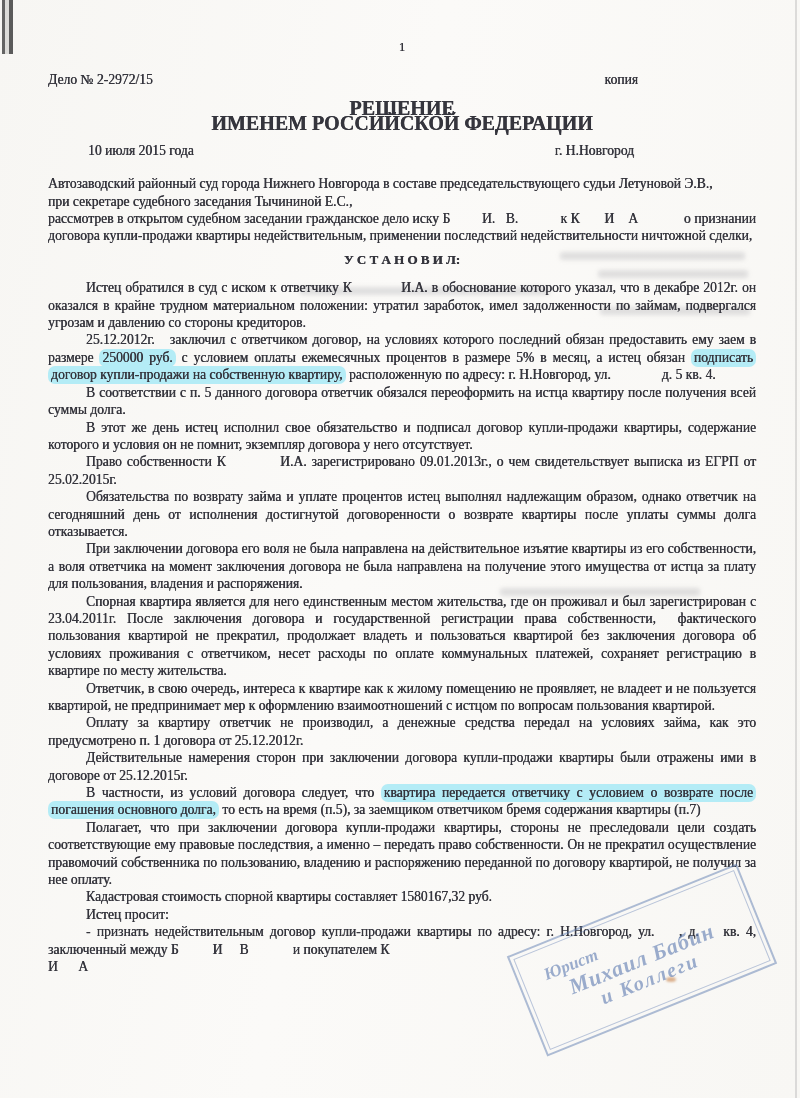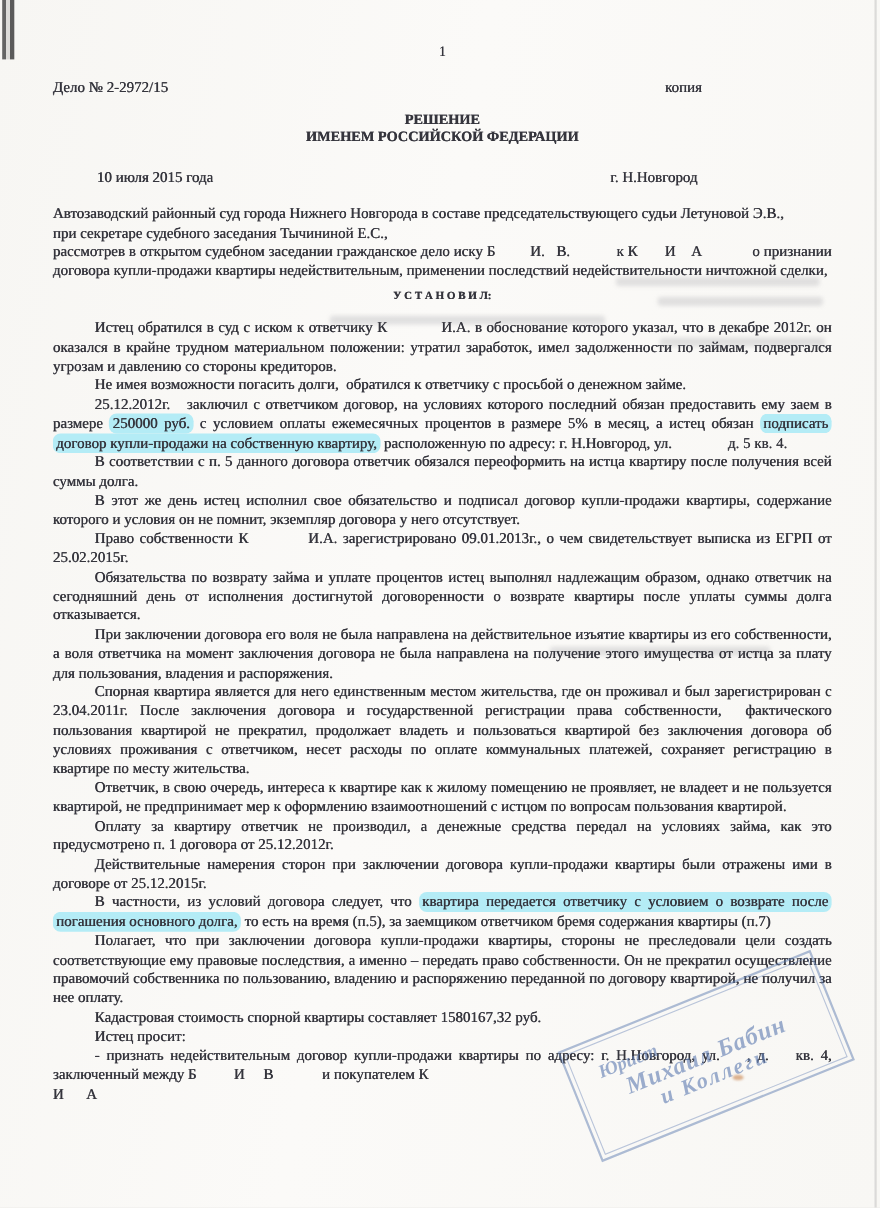--- a/index.html
+++ b/index.html
@@ -14,28 +14,28 @@
     color:#35353d;
   }
   .content{
     position:absolute;left:48px;top:38px;width:708px;
     font-size:13.6px;line-height:17.4px;
     text-shadow:0.35px 0 0 currentColor;
   }
   .pagenum{text-align:center;font-size:13px;margin-bottom:16px;}
   .caseline{display:flex;justify-content:space-between;margin-bottom:12px;}
   .caseline .copy{margin-right:118px;}
-  .titleblock{text-align:center;font-weight:700;font-size:13px;line-height:15.5px;}
-  .dateline{display:flex;justify-content:space-between;margin-top:20px;margin-bottom:16px;}
+  .titleblock{text-align:center;font-weight:700;font-size:20px;line-height:15.5px;}
+  .dateline{display:flex;justify-content:space-between;margin-top:10px;margin-bottom:16px;}
   .dateline .date{margin-left:40px;}
   .dateline .city{margin-right:122px;}
   p.para{margin:0;text-align:justify;}
   p.indent{text-indent:38px;}
   .heading{
-    text-align:center;font-weight:700;font-size:10px;
+    text-align:center;font-weight:700;font-size:13px;
     margin:6px 0 11px 0;
   }
   .intro{margin-bottom:6px;}
   .hl{
     background:#b4ecf6;
     border-radius:7px;
     padding:1px 3px 2px 3px;
     box-decoration-break:clone;
     margin-top:20px;
     -webkit-box-decoration-break:clone;
@@ -110,21 +110,20 @@
     <div class="intro">
         <p class="para"><span>Автозаводский районный суд города Нижнего Новгорода в составе председательствующего судьи Летуновой Э.В.,</span></p>
         <p class="para"><span>при секретаре судебного заседания Тычининой Е.С.,</span></p>
         <p class="para"><span>рассмотрев в открытом судебном заседании гражданское дело иску Б&nbsp;&nbsp;&nbsp;&nbsp;&nbsp;&nbsp;&nbsp;&nbsp; И.&nbsp;&nbsp; В.&nbsp;&nbsp;&nbsp;&nbsp;&nbsp;&nbsp;&nbsp;&nbsp;&nbsp;&nbsp;&nbsp; к К&nbsp;&nbsp;&nbsp;&nbsp;&nbsp;&nbsp; И&nbsp;&nbsp;&nbsp; А&nbsp;&nbsp;&nbsp;&nbsp;&nbsp;&nbsp;&nbsp;&nbsp;&nbsp;&nbsp;&nbsp;&nbsp; о признании договора купли-продажи квартиры недействительным, применении последствий недействительности ничтожной сделки,</span></p>
       </div>
 
     <div class="heading">У С Т А Н О В И Л:</div>
 
     <div>
         <p class="para indent"><span>Истец обратился в суд с иском к ответчику К&nbsp;&nbsp;&nbsp;&nbsp;&nbsp;&nbsp;&nbsp;&nbsp;&nbsp;&nbsp;&nbsp; И.А. в обоснование которого указал, что в декабре 2012г. он оказался в крайне трудном материальном положении: утратил заработок, имел задолженности по займам, подвергался угрозам и давлению со стороны кредиторов.</span></p>
-        <p class="para indent"><span>Не имея возможности погасить долги,&nbsp; обратился к ответчику с просьбой о денежном займе.</span></p>
         <p class="para indent"><span>25.12.2012г.&nbsp;&nbsp; заключил с ответчиком договор, на условиях которого последний обязан предоставить ему заем в размере </span><span class="hl">250000 руб.</span><span> с условием оплаты ежемесячных процентов в размере 5% в месяц, а истец обязан </span><span class="hl">подписать договор купли-продажи на собственную квартиру,</span><span> расположенную по адресу: г. Н.Новгород, ул.&nbsp;&nbsp;&nbsp;&nbsp;&nbsp;&nbsp;&nbsp;&nbsp;&nbsp;&nbsp;&nbsp;&nbsp;&nbsp;&nbsp; д. 5 кв. 4.</span></p>
         <p class="para indent"><span>В соответствии с п. 5 данного договора ответчик обязался переоформить на истца квартиру после получения всей суммы долга.</span></p>
         <p class="para indent"><span>В этот же день истец исполнил свое обязательство и подписал договор купли-продажи квартиры, содержание которого и условия он не помнит, экземпляр договора у него отсутствует.</span></p>
         <p class="para indent"><span>Право собственности К&nbsp;&nbsp;&nbsp;&nbsp;&nbsp;&nbsp;&nbsp;&nbsp;&nbsp;&nbsp; И.А. зарегистрировано 09.01.2013г., о чем свидетельствует выписка из ЕГРП от 25.02.2015г.</span></p>
         <p class="para indent"><span>Обязательства по возврату займа и уплате процентов истец выполнял надлежащим образом, однако ответчик на сегодняшний день от исполнения достигнутой договоренности о возврате квартиры после уплаты суммы долга отказывается.</span></p>
         <p class="para indent"><span>При заключении договора его воля не была направлена на действительное изъятие квартиры из его собственности, а воля ответчика на момент заключения договора не была направлена на получение этого имущества от истца за плату для пользования, владения и распоряжения.</span></p>
         <p class="para indent"><span>Спорная квартира является для него единственным местом жительства, где он проживал и был зарегистрирован с 23.04.2011г. После заключения договора и государственной регистрации права собственности,&nbsp; фактического пользования квартирой не прекратил, продолжает владеть и пользоваться квартирой без заключения договора об условиях проживания с ответчиком, несет расходы по оплате коммунальных платежей, сохраняет регистрацию в квартире по месту жительства.</span></p>
         <p class="para indent"><span>Ответчик, в свою очередь, интереса к квартире как к жилому помещению не проявляет, не владеет и не пользуется квартирой, не предпринимает мер к оформлению взаимоотношений с истцом по вопросам пользования квартирой.</span></p>
         <p class="para indent"><span>Оплату за квартиру ответчик не производил, а денежные средства передал на условиях займа, как это предусмотрено п. 1 договора от 25.12.2012г.</span></p>
         <p class="para indent"><span>Действительные намерения сторон при заключении договора купли-продажи квартиры были отражены ими в договоре от 25.12.2015г.</span></p>

